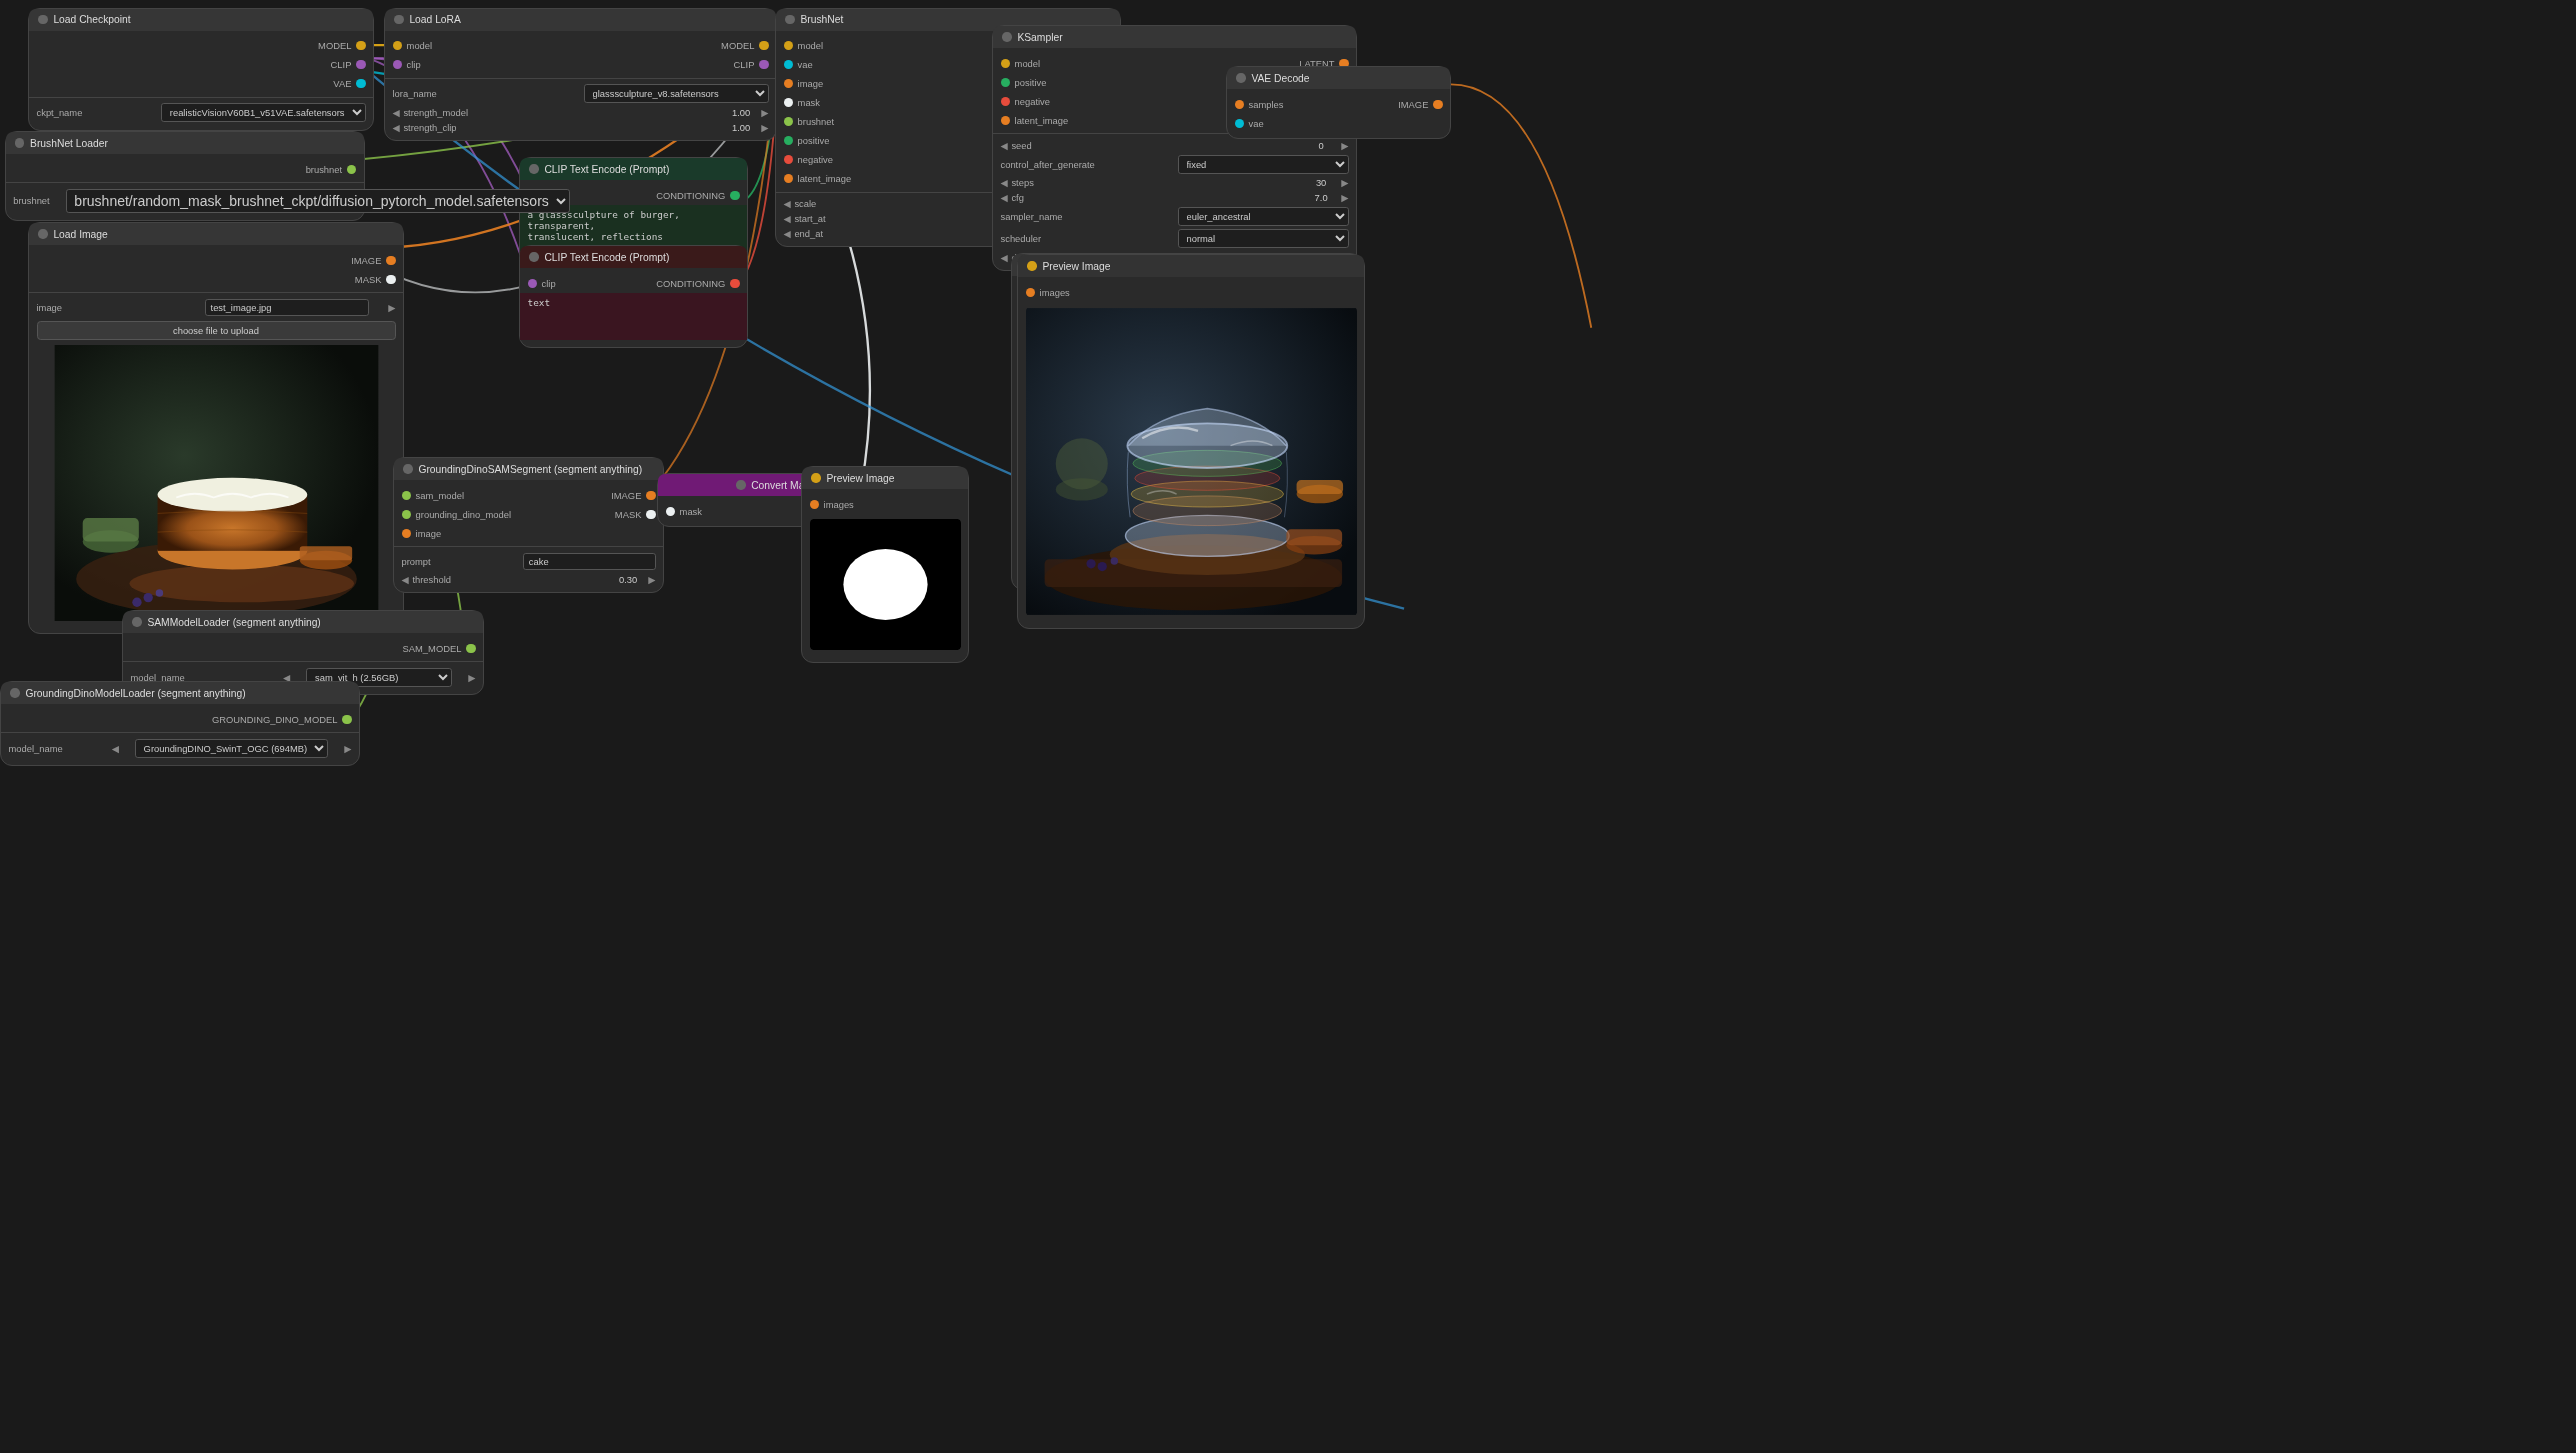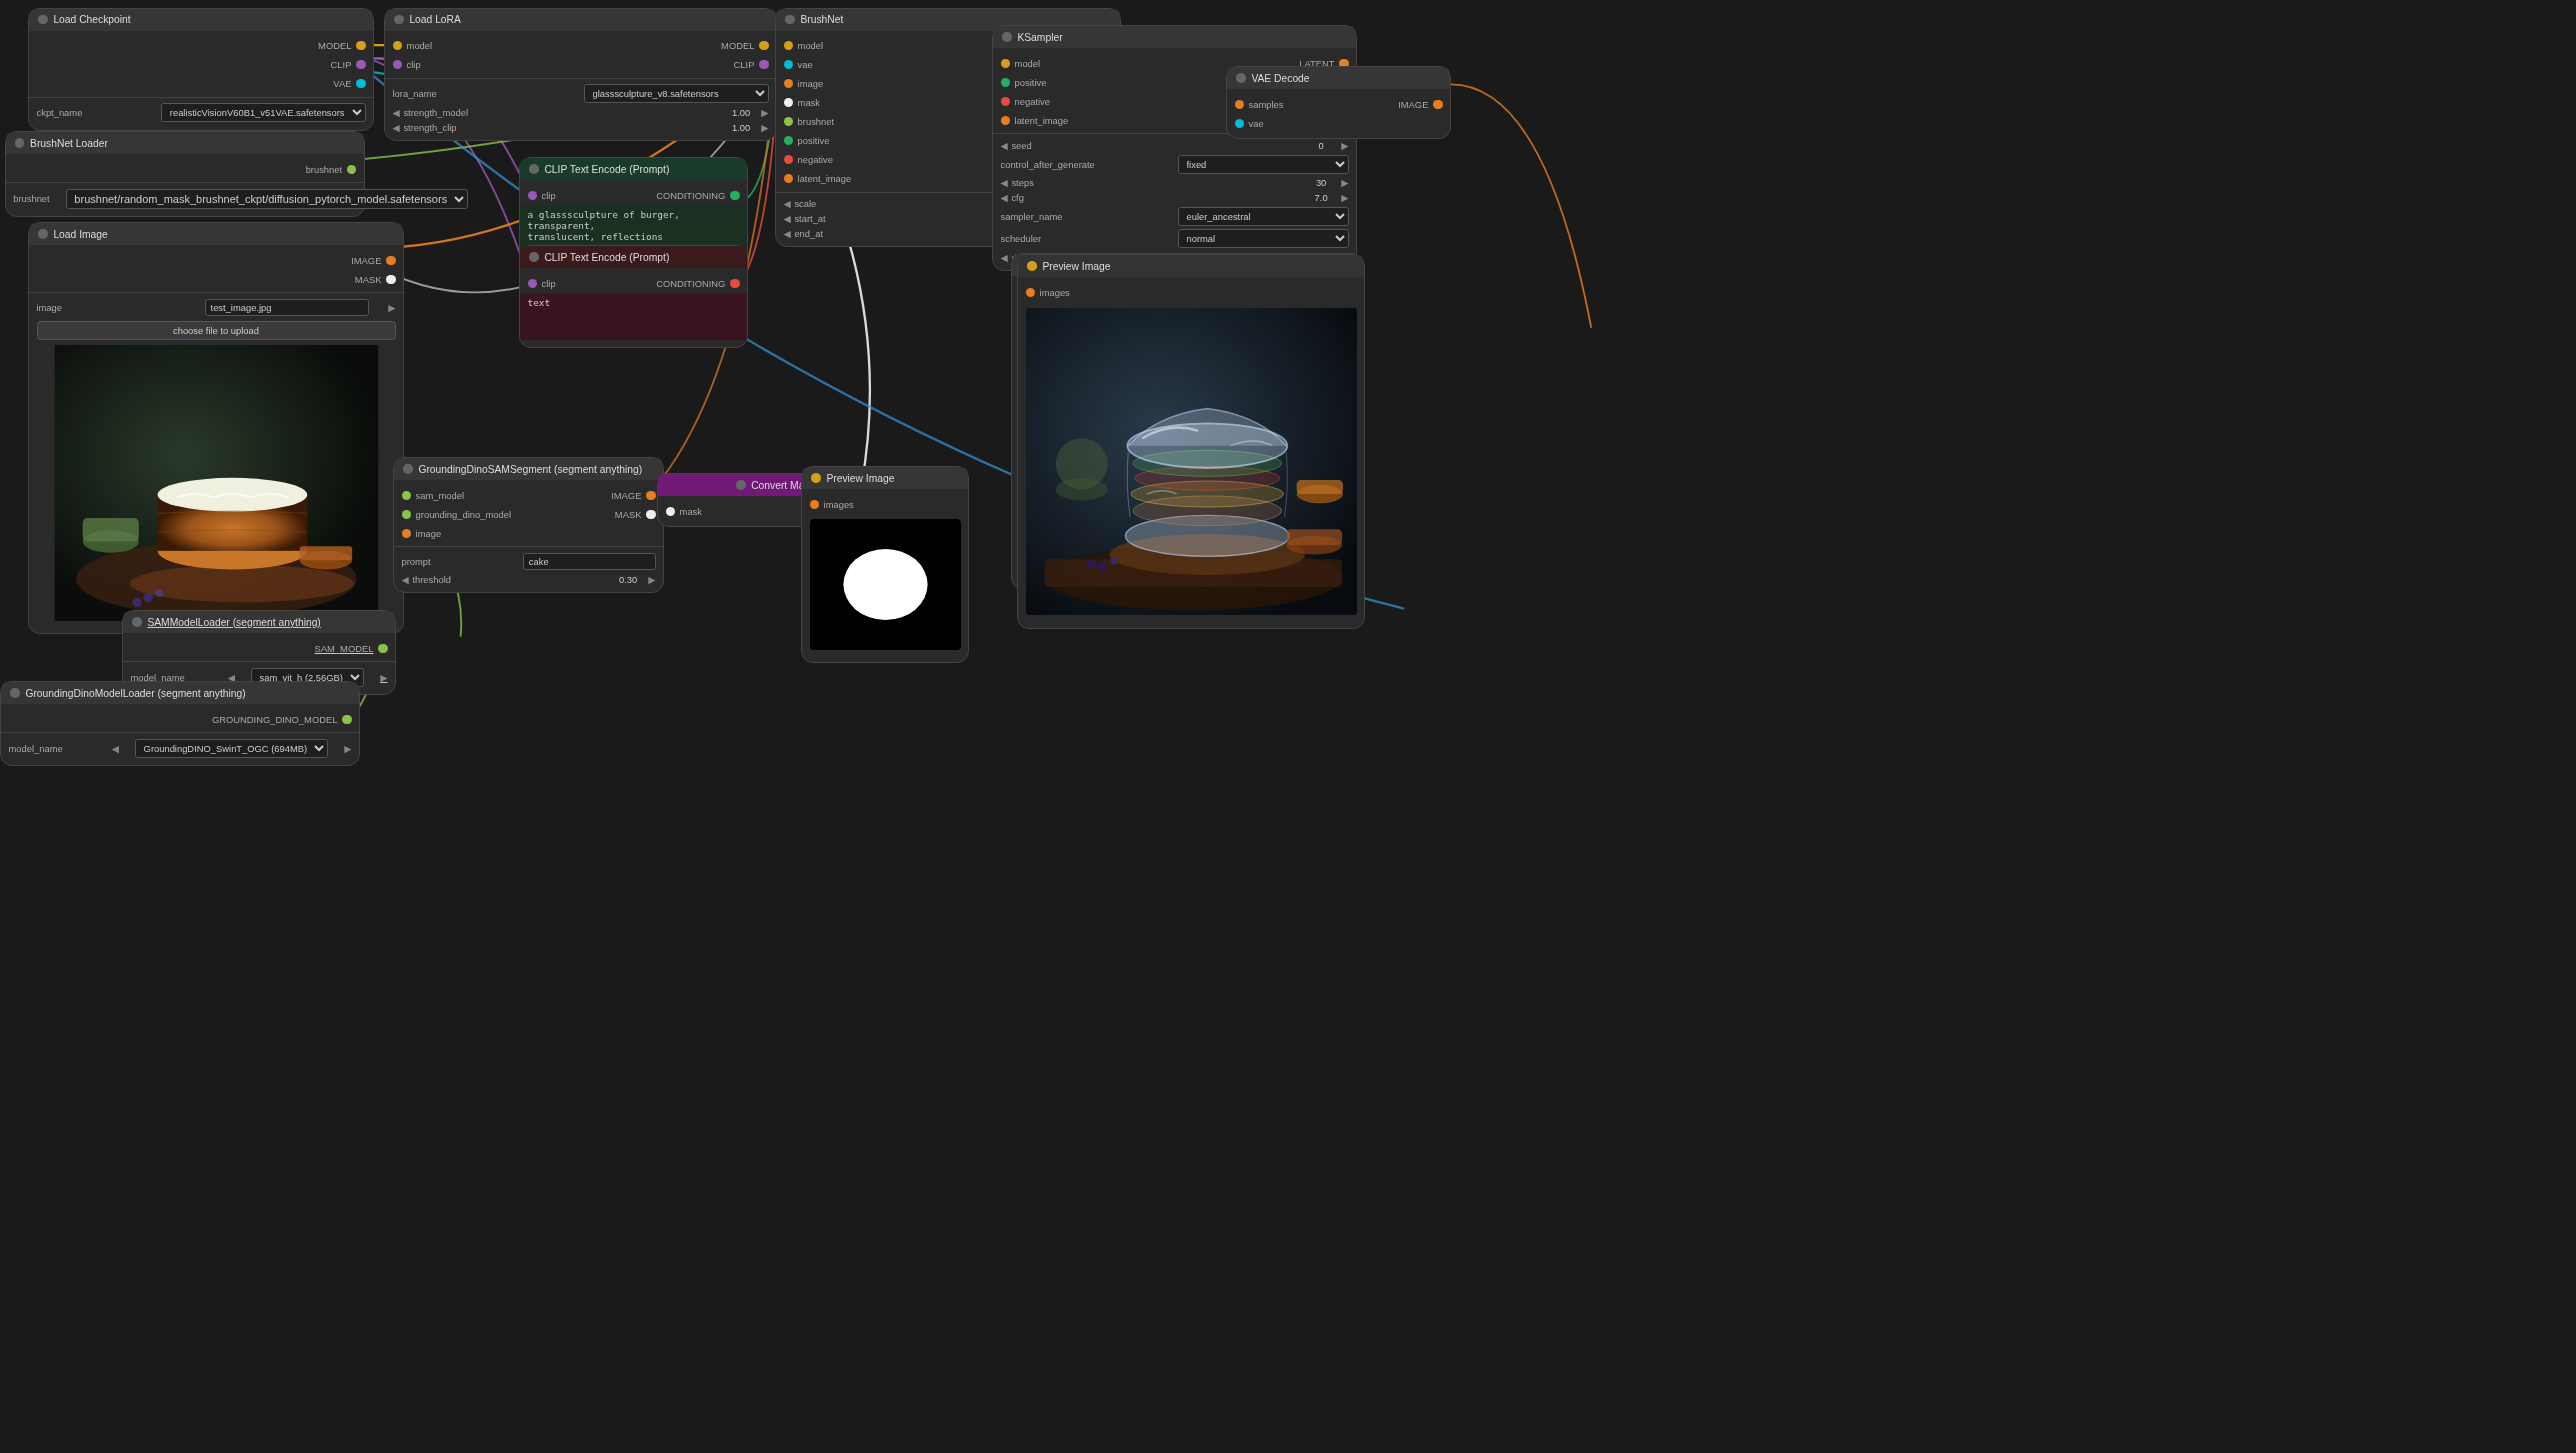--- a/index.html
+++ b/index.html
@@ -591,21 +591,21 @@
       <span class="node-title">BrushNet Loader</span>
     </div>
     <div class="node-body">
       <div class="port-row output">
         <span class="port-label right">brushnet</span>
         <div class="port-dot right port-lime"></div>
       </div>
       <div class="divider"></div>
       <div class="field-row">
         <span class="port-label">brushnet</span>
-        <select class="node-select" style="font-size:11px;">
+        <select class="node-select" style="font-size:14px;">
           <option>brushnet/random_mask_brushnet_ckpt/diffusion_pytorch_model.safetensors</option>
         </select>
       </div>
     </div>
   </div>
 
   <div class="node node-load-image" style="left:28px; top:222px; width:376px;">
     <div class="node-header">
       <div class="node-dot"></div>
       <span class="node-title">Load Image</span>
@@ -668,21 +668,21 @@
 
             <circle cx="100" cy="270" r="5" fill="#3a2a6a"></circle>
             <circle cx="112" cy="265" r="4" fill="#4a3a7a"></circle>
             <circle cx="88" cy="275" r="5" fill="#3a2a6a"></circle>
           </svg>
         </div>
       </div>
     </div>
   </div>
 
-  <div class="node node-sam-model" style="left:122px; top:610px; width:274px;text-decoration:underline;">
+  <div class="node node-sam-model" style="left:122px; top:610px; width:362px;">
     <div class="node-header">
       <div class="node-dot"></div>
       <span class="node-title">SAMModelLoader (segment anything)</span>
     </div>
     <div class="node-body">
       <div class="port-row output">
         <span class="port-label right">SAM_MODEL</span>
         <div class="port-dot right port-lime"></div>
       </div>
       <div class="divider"></div>

